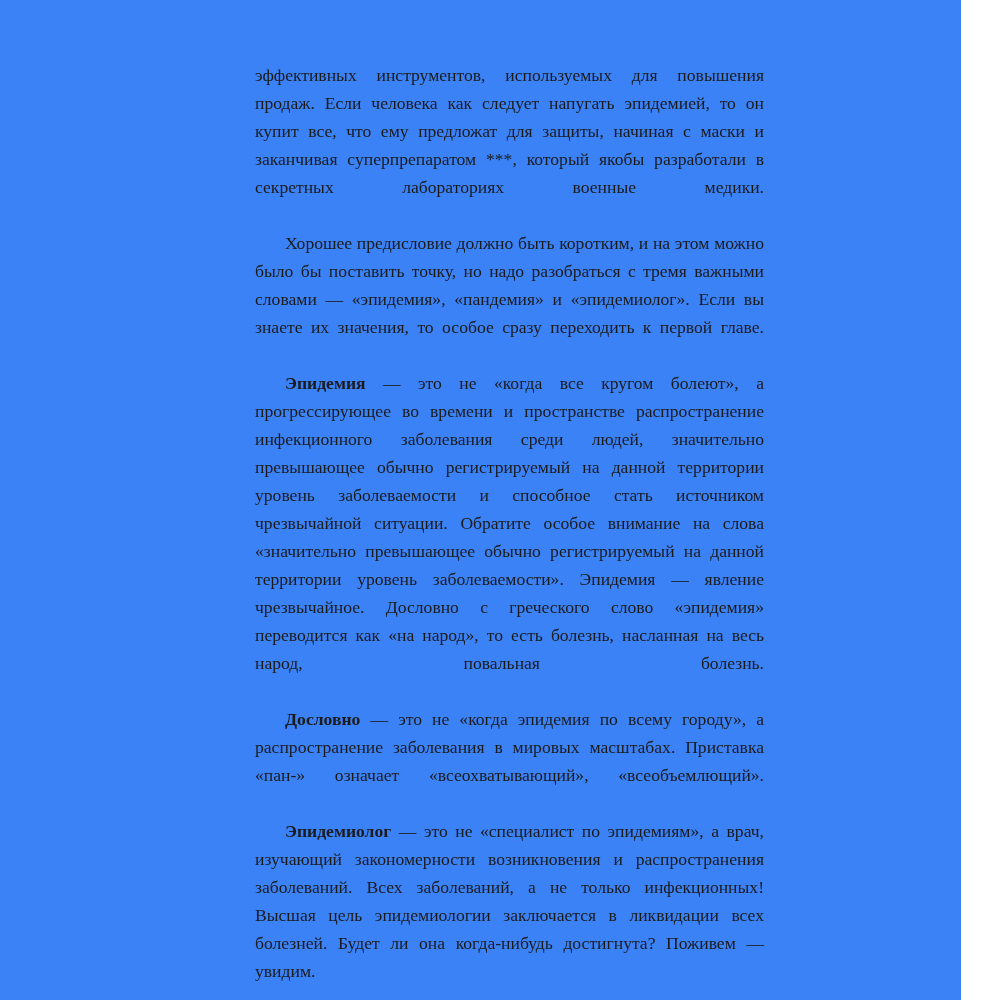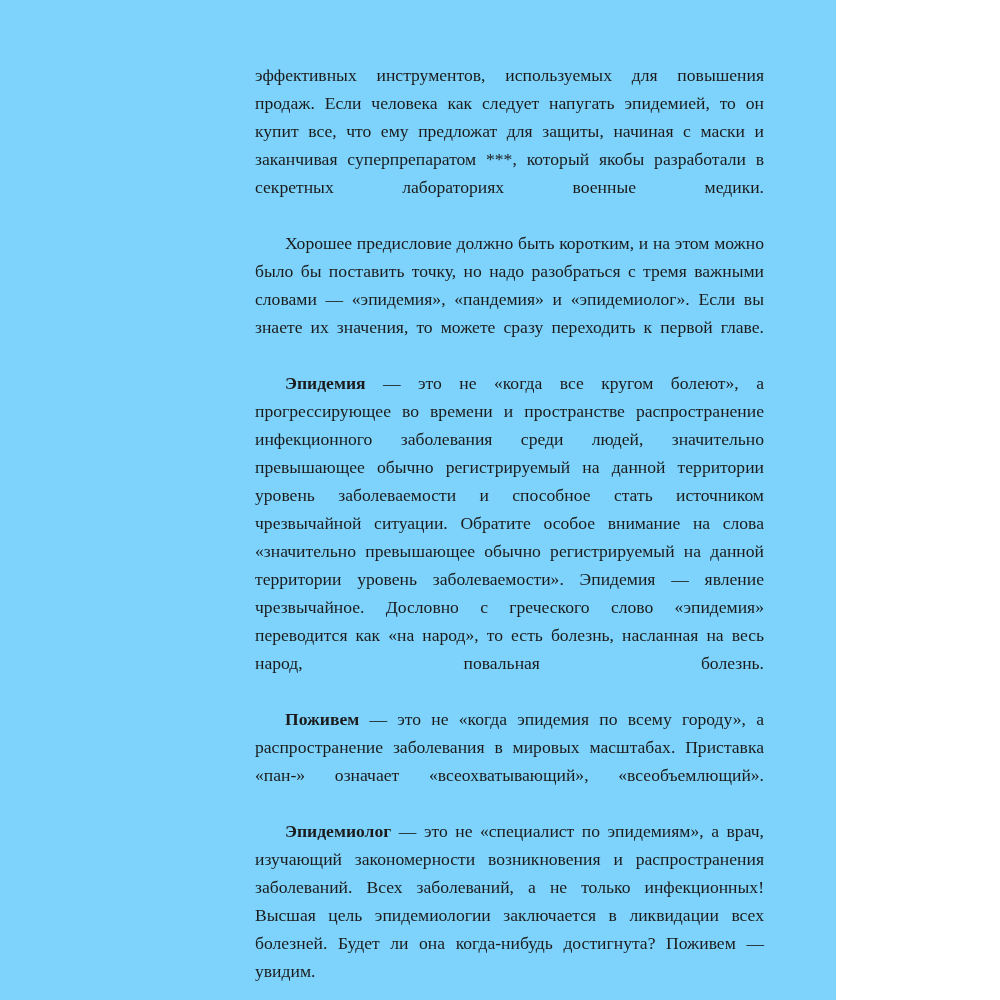--- a/index.html
+++ b/index.html
@@ -10,23 +10,23 @@
   body {
     width: 1000px;
     height: 1000px;
     background: #ffffff;
     font-family: "Liberation Serif", "DejaVu Serif", serif;
     overflow: hidden;
   }
 
   .page {
     position: relative;
-    width: 836px;
+    width: 961px;
     height: 1000px;
-    background: #7dd3fc;
+    background: #3b82f6;
   }
 
   .text-column {
     position: absolute;
     left: 255px;
     top: 61px;
     width: 509px;
     color: #1b1b1b;
     font-size: 17.6px;
     line-height: 28px;
@@ -63,22 +63,22 @@
   }
 </style>
 </head>
 <body>
 
 <div class="page">
   <div class="text-column">
 
     <p class="para cont">эффективных инструментов, используемых для повышения продаж. Если человека как следует напугать эпидемией, то он купит все, что ему предложат для защиты, начиная с маски и заканчивая суперпрепаратом ***, который якобы разработали в секретных лабораториях военные медики.</p>
 
-    <p class="para">Хорошее предисловие должно быть коротким, и на этом можно было бы поставить точку, но надо разобраться с тремя важными словами — «эпидемия», «пандемия» и «эпидемиолог». Если вы знаете их значения, то можете сразу переходить к первой главе.</p>
+    <p class="para">Хорошее предисловие должно быть коротким, и на этом можно было бы поставить точку, но надо разобраться с тремя важными словами — «эпидемия», «пандемия» и «эпидемиолог». Если вы знаете их значения, то особое сразу переходить к первой главе.</p>
 
     <p class="para gap-term"><span class="term">Эпидемия</span><span> — это не «когда все кругом болеют», а прогрессирующее во времени и пространстве распространение инфекционного заболевания среди людей, значительно превышающее обычно регистрируемый на данной территории уровень заболеваемости и способное стать источником чрезвычайной ситуации. Обратите особое внимание на слова «значительно превышающее обычно регистрируемый на данной территории уровень заболеваемости». Эпидемия — явление чрезвычайное. Дословно с греческого слово «эпидемия» переводится как «на народ», то есть болезнь, насланная на весь народ, повальная болезнь.</span></p>
 
-    <p class="para gap-term"><span class="term">Поживем</span><span> — это не «когда эпидемия по всему городу», а распространение заболевания в мировых масштабах. Приставка «пан-» означает «всеохватывающий», «всеобъемлющий».</span></p>
+    <p class="para gap-term"><span class="term">Дословно</span><span> — это не «когда эпидемия по всему городу», а распространение заболевания в мировых масштабах. Приставка «пан-» означает «всеохватывающий», «всеобъемлющий».</span></p>
 
     <p class="para gap-term"><span class="term">Эпидемиолог</span><span> — это не «специалист по эпидемиям», а врач, изучающий закономерности возникновения и распространения заболеваний. Всех заболеваний, а не только инфекционных! Высшая цель эпидемиологии заключается в ликвидации всех болезней. Будет ли она когда-нибудь достигнута? Поживем — увидим.</span></p>
 
   </div>
 </div>
 
 </body></html>

